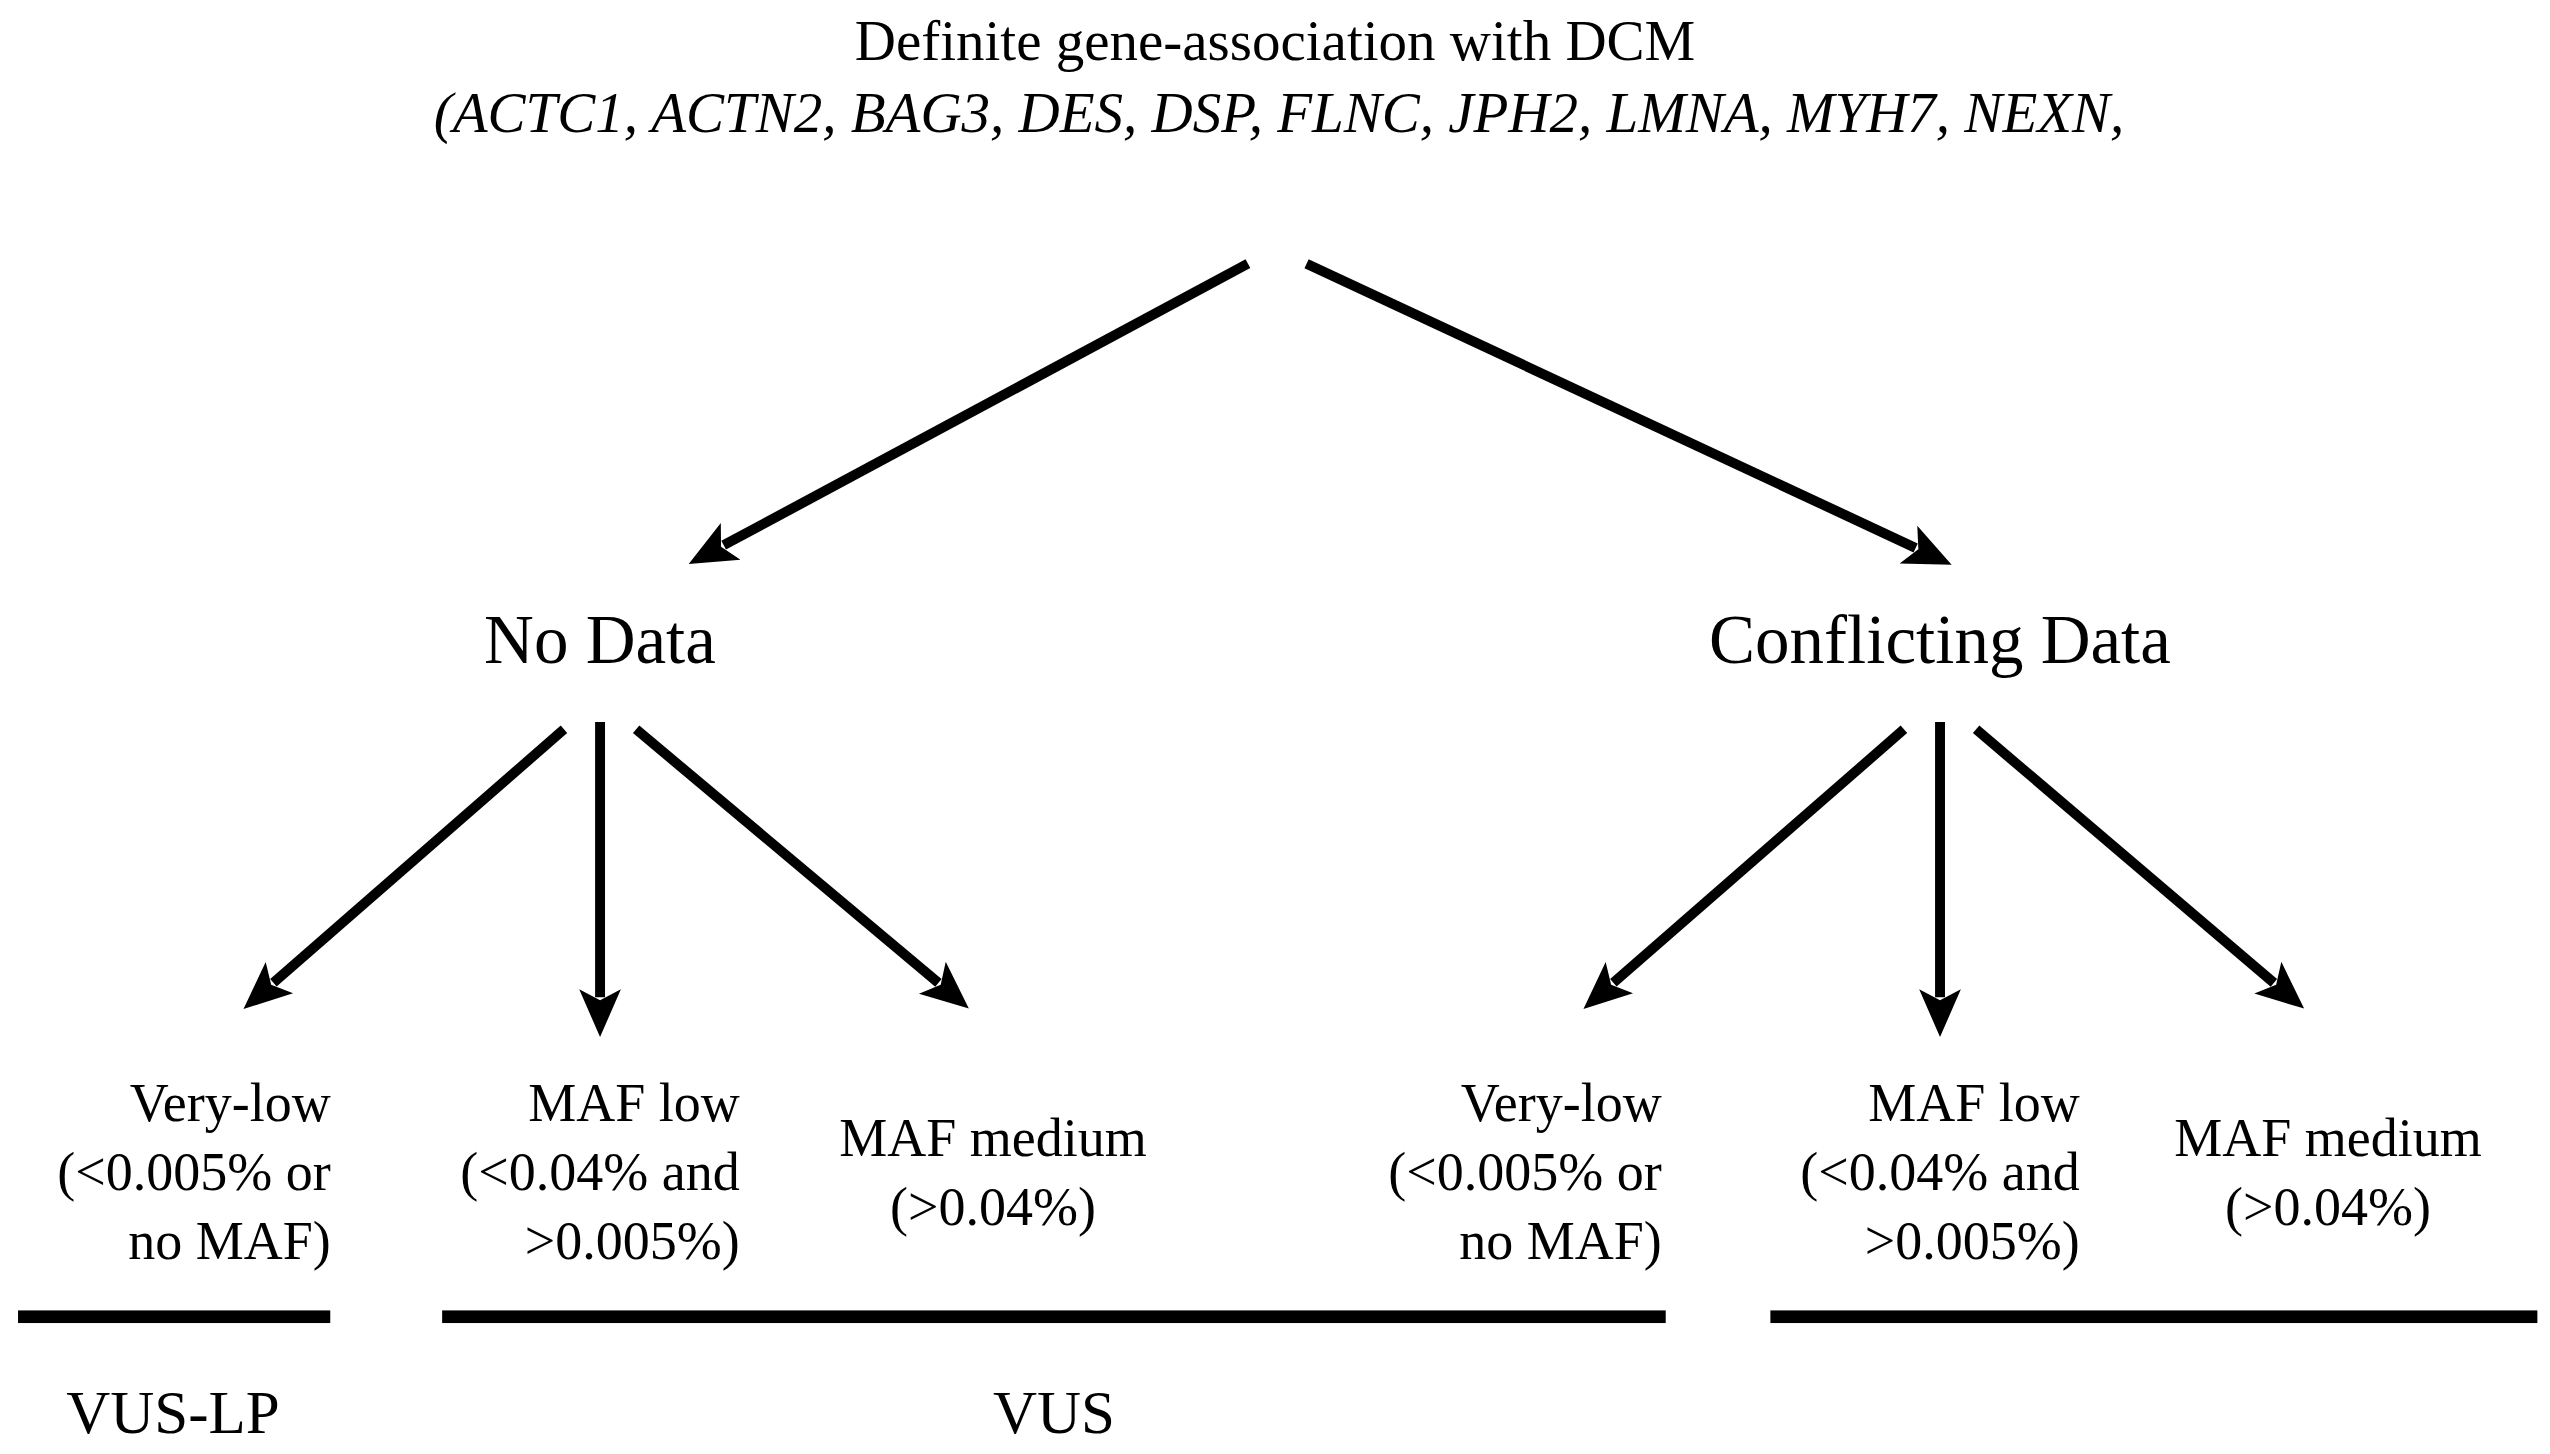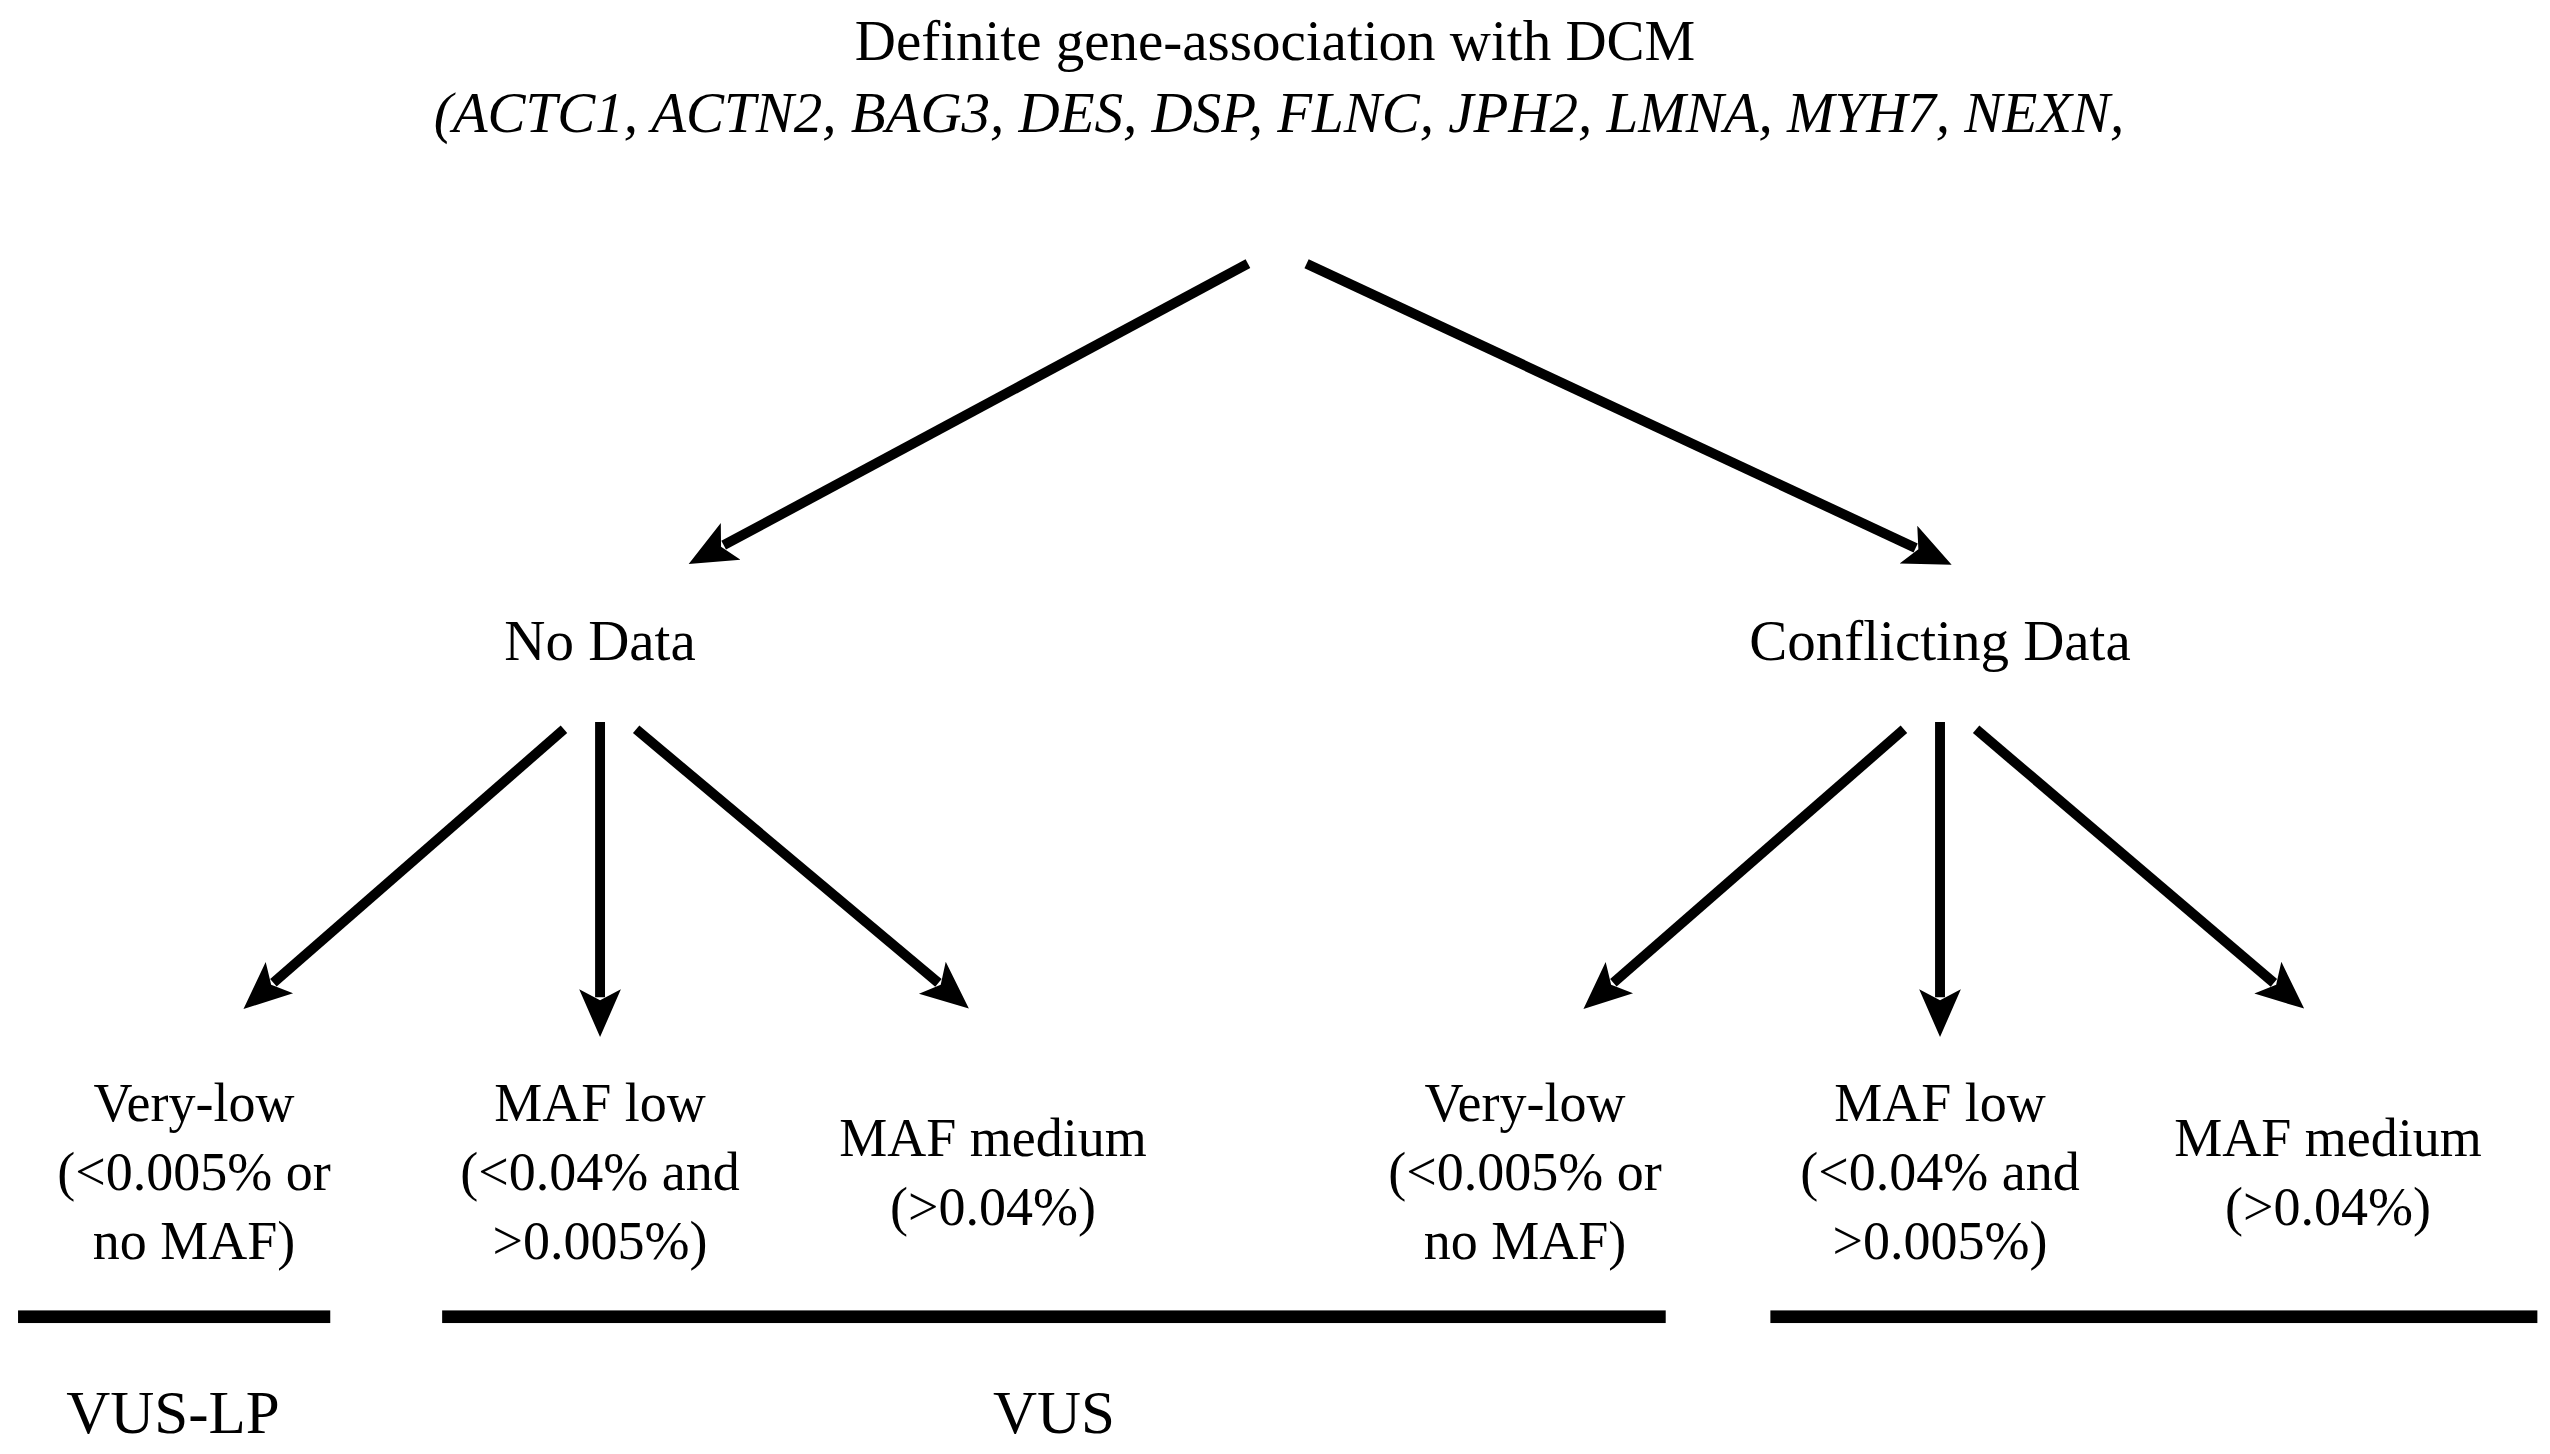--- a/index.html
+++ b/index.html
@@ -32,36 +32,36 @@
     font-size: 57px;
     line-height: 72px;
     white-space: nowrap;
   }
   .genes { font-style: italic; margin-left: 8px; }
   .upright { font-style: normal; }
   .branch {
     position: absolute;
     top: 606px;
     transform: translateX(-50%);
-    font-size: 57px;
+    font-size: 69px;
     line-height: 69px;
     white-space: nowrap;
     text-align: center;
   }
   .branch-no-data { left: 600px; }
   .branch-conflicting { left: 1940px; }
   .leaf {
     position: absolute;
     transform: translateX(-50%);
     font-size: 54px;
     line-height: 69px;
     text-align: center;
     white-space: nowrap;
   }
-  .leaf-3line { top: 1069px; }
+  .leaf-3line { top: 1069px; text-align: right; }
   .leaf-2line { top: 1104px; }
   .leaf-nd-verylow  { left: 194px;  }
   .leaf-nd-maflow   { left: 600px;  }
   .leaf-nd-mafmed   { left: 993px; }
   .leaf-cd-verylow  { left: 1525px; }
   .leaf-cd-maflow   { left: 1940px; }
   .leaf-cd-mafmed   { left: 2328px; }
   .classification {
     position: absolute;
     top: 1379px;

